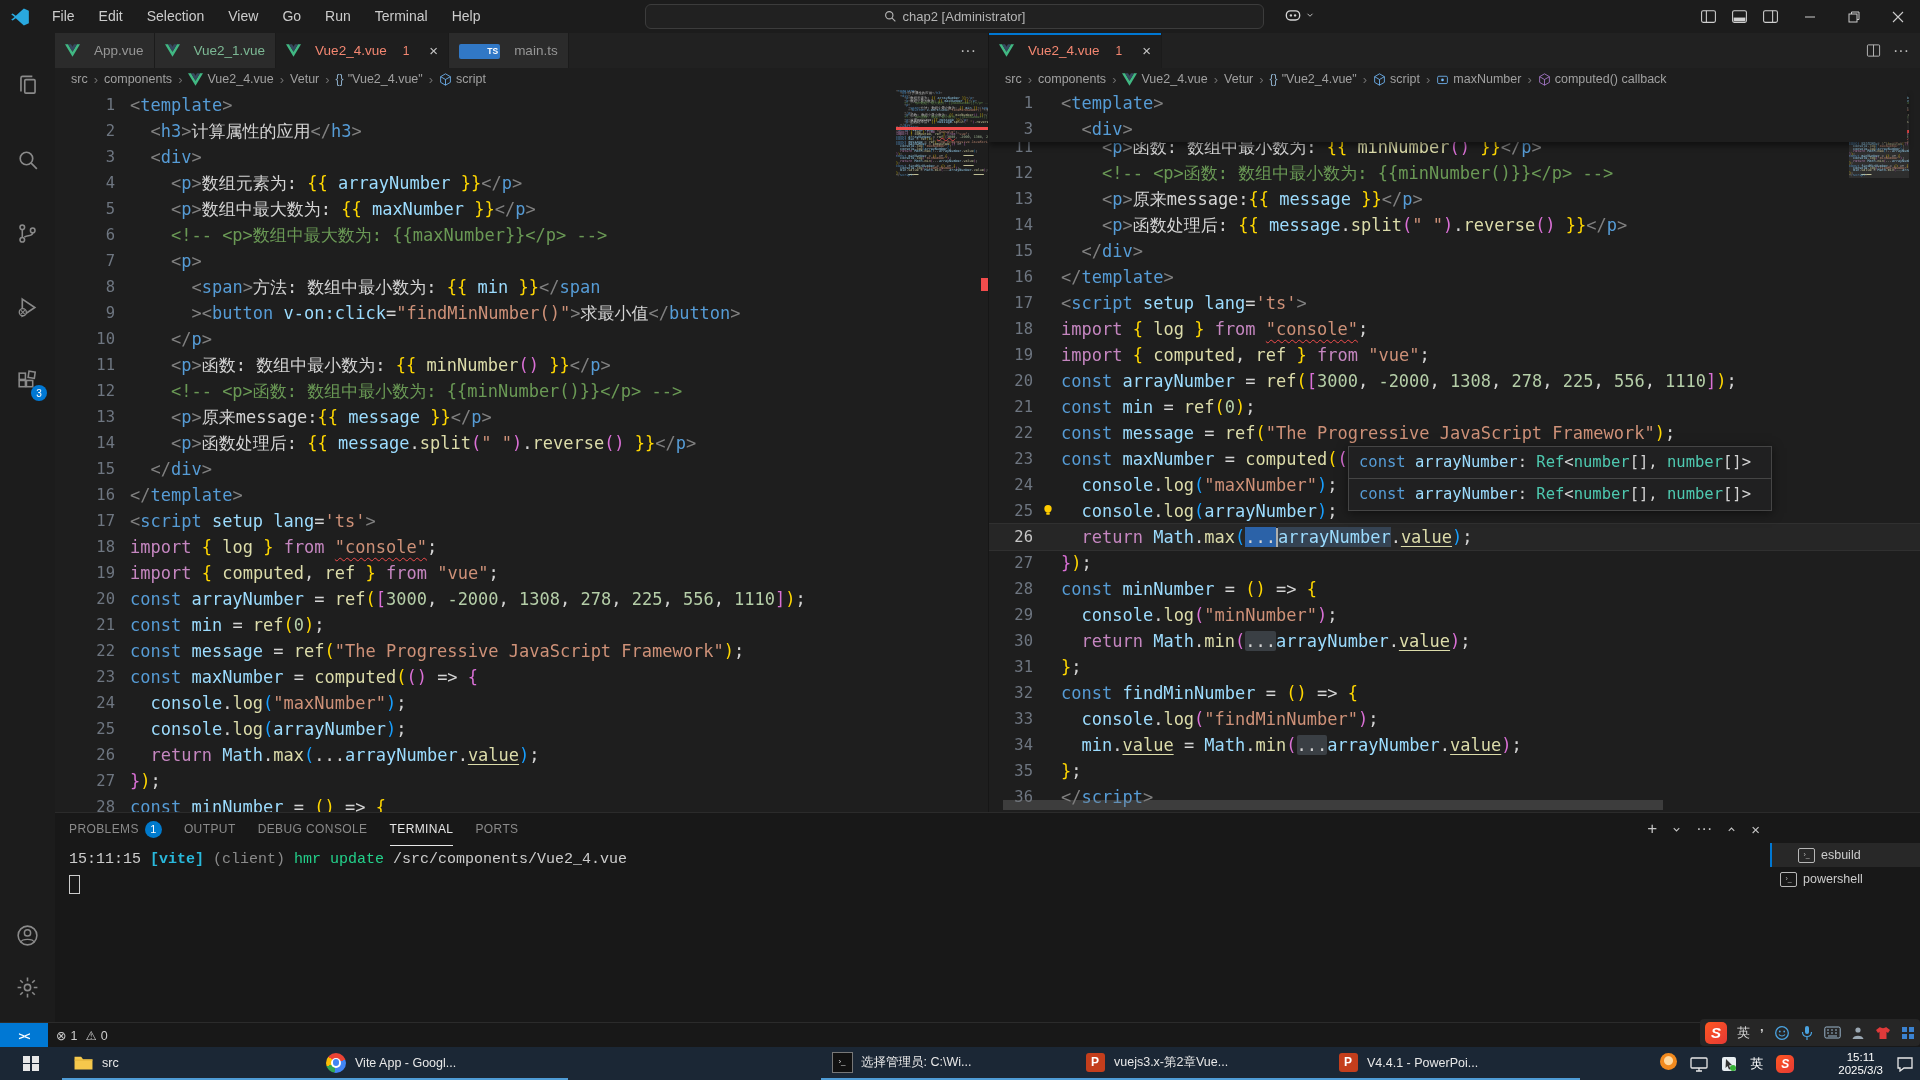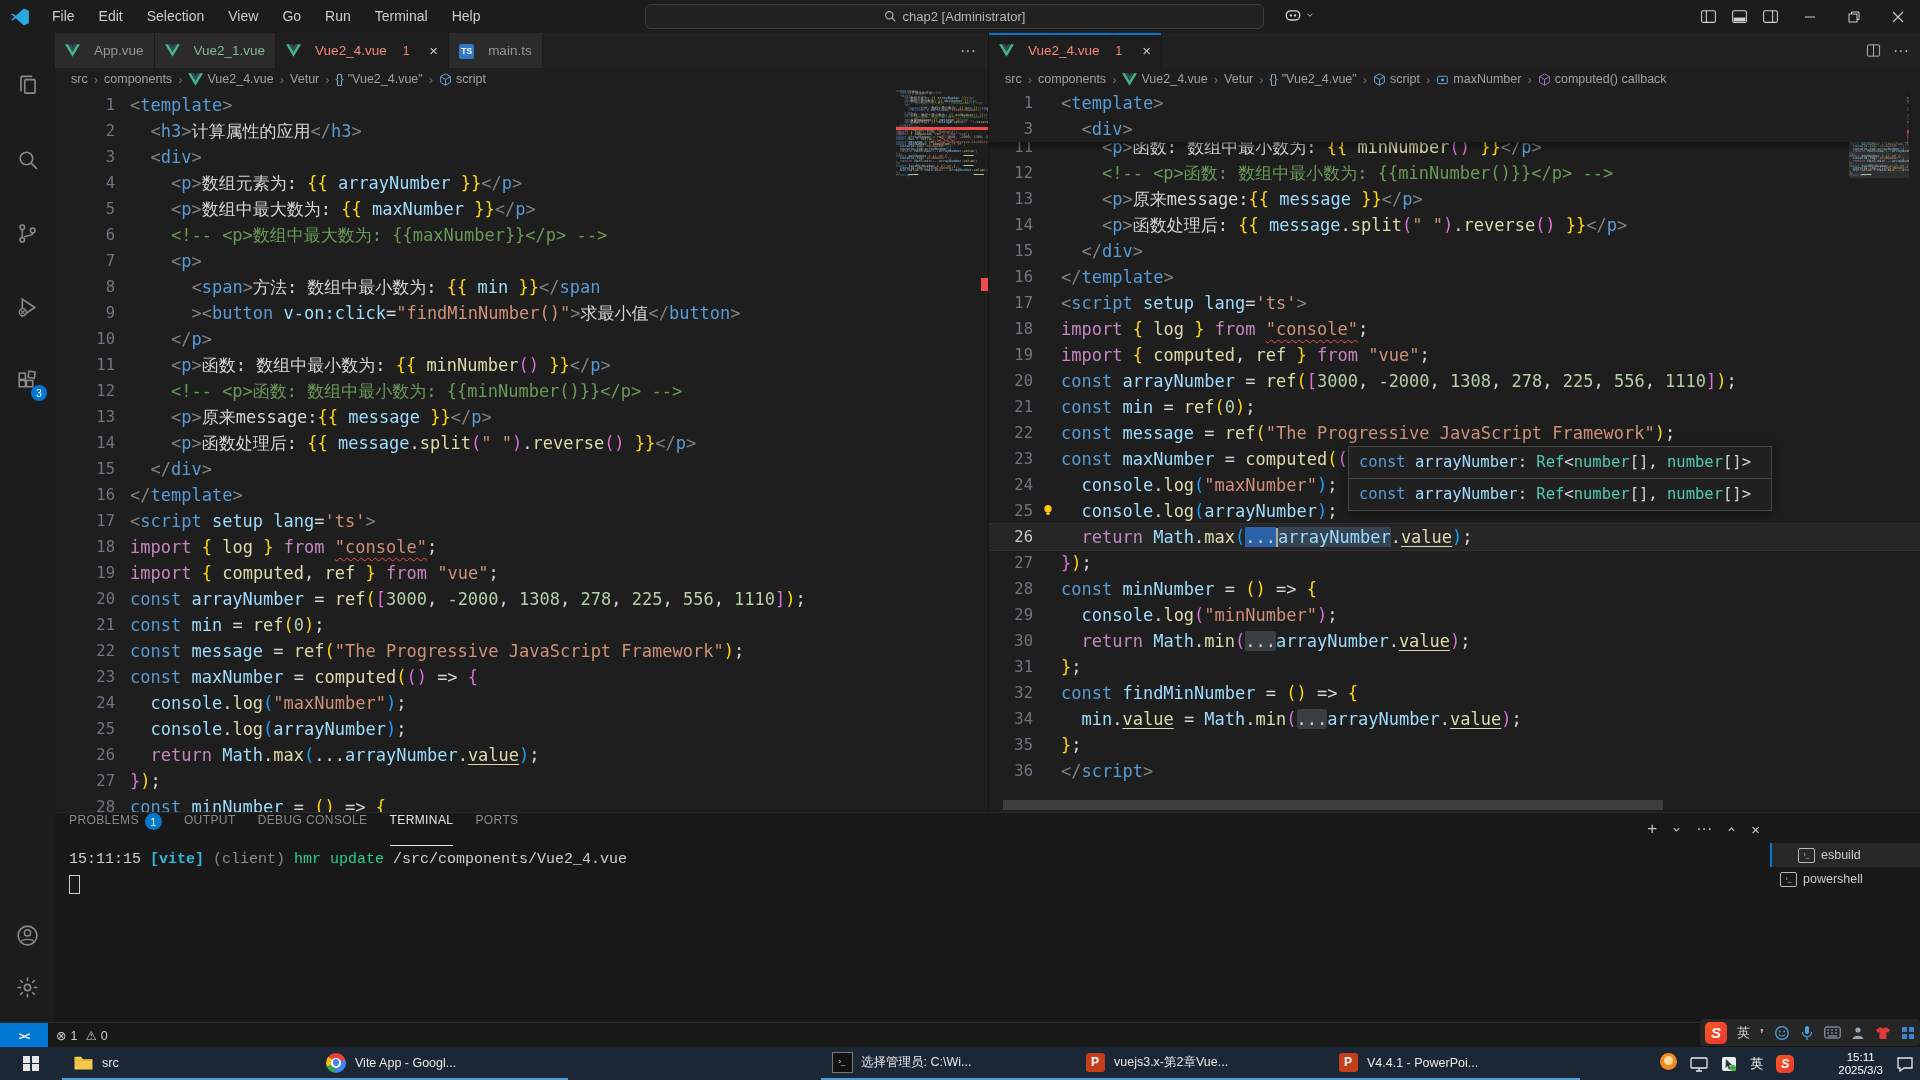--- a/index.html
+++ b/index.html
@@ -89,21 +89,21 @@
   #hover-popup{position:absolute;left:1348px;top:446px;width:422px;background:#202021;
                border:1px solid #454545;z-index:30;font-family:"DejaVu Sans Mono",monospace;font-size:15.5px;
                box-shadow:0 2px 10px rgba(0,0,0,.5);}
   .hp-row{height:31px;line-height:31px;padding:0 10px;white-space:pre;}
   .hp-row + .hp-row{border-top:1px solid #454545;}
 
   
   #panel{left:55px;top:812px;width:1865px;height:210px;background:#181818;border-top:1px solid #2b2b2b;}
   #panel-tabs{position:absolute;left:14px;top:0;height:32px;display:flex;align-items:center;gap:22px;
               font-size:12px;letter-spacing:0.4px;color:#8a8a8a;}
-  .ptab{display:flex;align-items:flex-start;gap:6px;height:32px;}
+  .ptab{display:flex;align-items:center;gap:6px;height:32px;}
   .ptab.active{color:#e7e7e7;border-bottom:1px solid #e7e7e7;}
   .pbadge{background:#007acc;color:#fff;border-radius:9px;min-width:17px;height:17px;font-size:11px;
           display:flex;align-items:center;justify-content:center;}
   #panel-actions{position:absolute;right:160px;top:0;height:32px;display:flex;align-items:center;gap:14px;color:#c5c5c5;}
   #terminal-out{position:absolute;left:14px;top:38px;font-family:Liberation Mono, monospace;font-size:15px;
                 white-space:pre;}
   .tt-def{color:#cccccc}.tt-cyan{color:#29b8db;font-weight:bold}.tt-gray{color:#8a8a8a}.tt-green{color:#23d18b}
   #term-cursor{position:absolute;left:14px;top:62px;width:9px;height:17px;border:1px solid #cccccc;}
   #term-list{position:absolute;right:0;top:30px;width:150px;}
   .term-row{height:24px;display:flex;align-items:center;gap:6px;font-size:12.5px;color:#cccccc;padding-left:8px;
@@ -299,21 +299,21 @@
           <svg width="15" height="13" viewBox="0 0 26 22">
             <path fill="#41b883" d="M0 0 L13 22 L26 0 L20.8 0 L13 13.2 L5.2 0 Z"></path>
             <path fill="#35495e" d="M5.2 0 L13 13.2 L20.8 0 L15.6 0 L13 4.4 L10.4 0 Z"></path>
           </svg>
         </span>
         <span style="color: rgb(244, 135, 113);">Vue2_4.vue</span>
         <span class="mod-count" style="color: rgb(244, 135, 113);">1</span>
         <span class="close">×</span>
       </div>
       <div class="tab">
-        <span><span style="display:inline-block;width:15px;height:15px;background:#3178c6;color:#fff;font-size:8.5px;font-weight:bold;text-align:center;line-height:15px;border-radius:2px;">TS</span></span>
+        <span><span style="display:inline-block;width:15px;height:15px;background:#3178c6;color:#fff;font-size:8.5px;font-weight:bold;text-align:center;line-height:15px;border-radius:2px;padding-left:26px;">TS</span></span>
         <span style="color: rgb(150, 150, 150);">main.ts</span>
       </div>
       <div class="tab-actions">
         <span>···</span>
       </div>
     </div>
   <div class="breadcrumbs">
       <span class="bc-item">
         <span>src</span>
       </span>
@@ -527,20 +527,21 @@
               <circle cx="8" cy="6.5" r="4.2" fill="#ffcc00"></circle>
               <rect x="6" y="10.5" width="4" height="3" rx="1" fill="#ffcc00"></rect>
             </svg></span></div>
         <div class="cl active"><span class="ln">26</span><span class="lc"><span class="tk-pl">  </span><span class="tk-kw">return</span><span class="tk-vr"> Math</span><span class="tk-pl">.</span><span class="tk-fn">max</span><span class="tk-b3">(</span><span class="tk-sel">...</span><span class="tk-cursor"></span><span class="tk-wocc">arrayNumber</span><span class="tk-pl">.</span><span class="tk-vu">value</span><span class="tk-b3">)</span><span class="tk-pl">;</span></span></div>
         <div class="cl"><span class="ln">27</span><span class="lc"><span class="tk-b2">}</span><span class="tk-b1">)</span><span class="tk-pl">;</span></span></div>
         <div class="cl"><span class="ln">28</span><span class="lc"><span class="tk-dc">const</span><span class="tk-vr"> minNumber</span><span class="tk-pl"> = </span><span class="tk-b1">()</span><span class="tk-pl"> =&gt; </span><span class="tk-b1">{</span></span></div>
         <div class="cl"><span class="ln">29</span><span class="lc"><span class="tk-pl">  </span><span class="tk-vr">console</span><span class="tk-pl">.</span><span class="tk-fn">log</span><span class="tk-b2">(</span><span class="tk-st">"minNumber"</span><span class="tk-b2">)</span><span class="tk-pl">;</span></span></div>
         <div class="cl"><span class="ln">30</span><span class="lc"><span class="tk-pl">  </span><span class="tk-kw">return</span><span class="tk-vr"> Math</span><span class="tk-pl">.</span><span class="tk-fn">min</span><span class="tk-b2">(</span><span class="tk-occ">...</span><span class="tk-vr">arrayNumber</span><span class="tk-pl">.</span><span class="tk-vu">value</span><span class="tk-b2">)</span><span class="tk-pl">;</span></span></div>
         <div class="cl"><span class="ln">31</span><span class="lc"><span class="tk-b1">}</span><span class="tk-pl">;</span></span></div>
         <div class="cl"><span class="ln">32</span><span class="lc"><span class="tk-dc">const</span><span class="tk-vr"> findMinNumber</span><span class="tk-pl"> = </span><span class="tk-b1">()</span><span class="tk-pl"> =&gt; </span><span class="tk-b1">{</span></span></div>
+        <div class="cl"><span class="ln">33</span><span class="lc"><span class="tk-pl">  </span><span class="tk-vr">console</span><span class="tk-pl">.</span><span class="tk-fn">log</span><span class="tk-b2">(</span><span class="tk-st">"findMinNumber"</span><span class="tk-b2">)</span><span class="tk-pl">;</span></span></div>
         <div class="cl"><span class="ln">34</span><span class="lc"><span class="tk-pl">  </span><span class="tk-vr">min</span><span class="tk-pl">.</span><span class="tk-vu">value</span><span class="tk-pl"> = </span><span class="tk-vr">Math</span><span class="tk-pl">.</span><span class="tk-fn">min</span><span class="tk-b2">(</span><span class="tk-occ">...</span><span class="tk-vr">arrayNumber</span><span class="tk-pl">.</span><span class="tk-vu">value</span><span class="tk-b2">)</span><span class="tk-pl">;</span></span></div>
         <div class="cl"><span class="ln">35</span><span class="lc"><span class="tk-b1">}</span><span class="tk-pl">;</span></span></div>
         <div class="cl"><span class="ln">36</span><span class="lc"><span class="tk-tp">&lt;/</span><span class="tk-tg">script</span><span class="tk-tp">&gt;</span></span></div>
       </div>
     <div class="minimap">
         <div class="mm-slider" style="top: 24px; height: 64px;"></div>
         <div class="mm-line"><span class="tk-tp">&lt;</span><span class="tk-tg">template</span><span class="tk-tp">&gt;</span></div>
         <div class="mm-line"><span class="tk-pl">  </span><span class="tk-tp">&lt;</span><span class="tk-tg">h3</span><span class="tk-tp">&gt;</span><span class="tk-tx">计算属性的应用</span><span class="tk-tp">&lt;/</span><span class="tk-tg">h3</span><span class="tk-tp">&gt;</span></div>
         <div class="mm-line"><span class="tk-pl">  </span><span class="tk-tp">&lt;</span><span class="tk-tg">div</span><span class="tk-tp">&gt;</span></div>
         <div class="mm-line"><span class="tk-pl">    </span><span class="tk-tp">&lt;</span><span class="tk-tg">p</span><span class="tk-tp">&gt;</span><span class="tk-tx">数组元素为: </span><span class="tk-b1">{{ </span><span class="tk-vr">arrayNumber</span></div>

